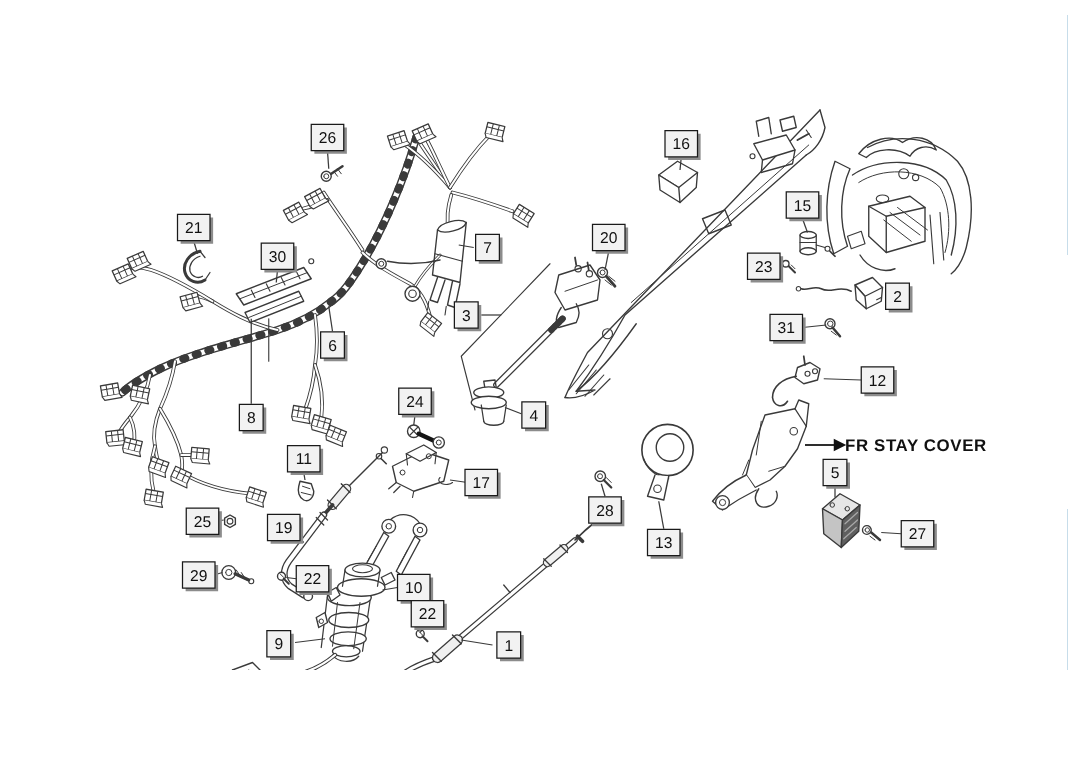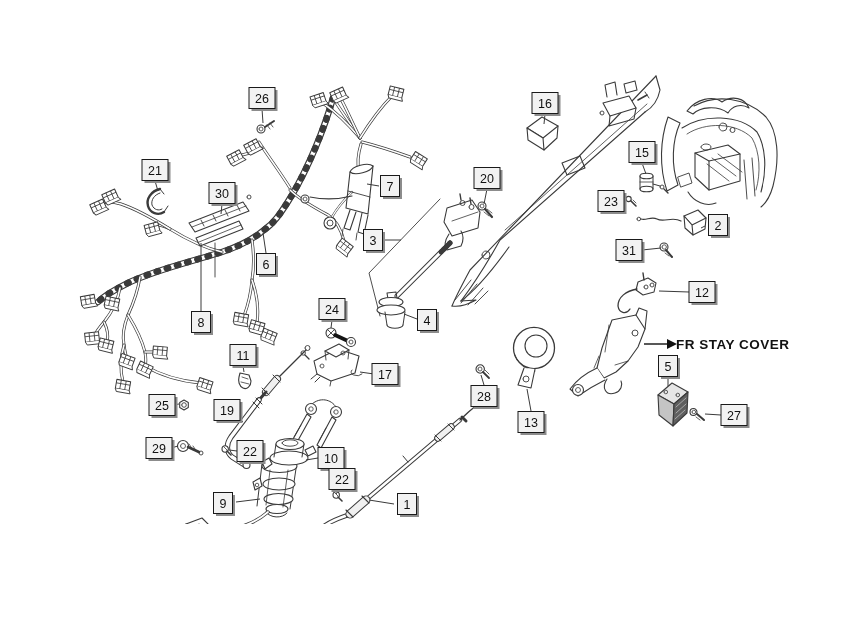--- a/index.html
+++ b/index.html
@@ -1,17 +1,17 @@
 <!DOCTYPE html>
 <html><head>
 <meta charset="utf-8">
 <style>
   html,body{margin:0;padding:0;background:#fff;}
   .stage{position:relative;width:854px;height:524px;background:#0369a1;overflow:hidden;
-         font-family:"Liberation Sans",sans-serif;}
+         font-family:"Liberation Sans",sans-serif;margin-top:12px;}
   svg{display:block;}
   text{font-family:"Liberation Sans",sans-serif;}
 </style>
 </head>
 <body>
 
 <div class="stage">
   <svg id="diagram" width="854" height="620" viewBox="0 0 854 620" xmlns="http://www.w3.org/2000/svg" style="background: rgb(255, 255, 255);">
       <g>
         <g>

